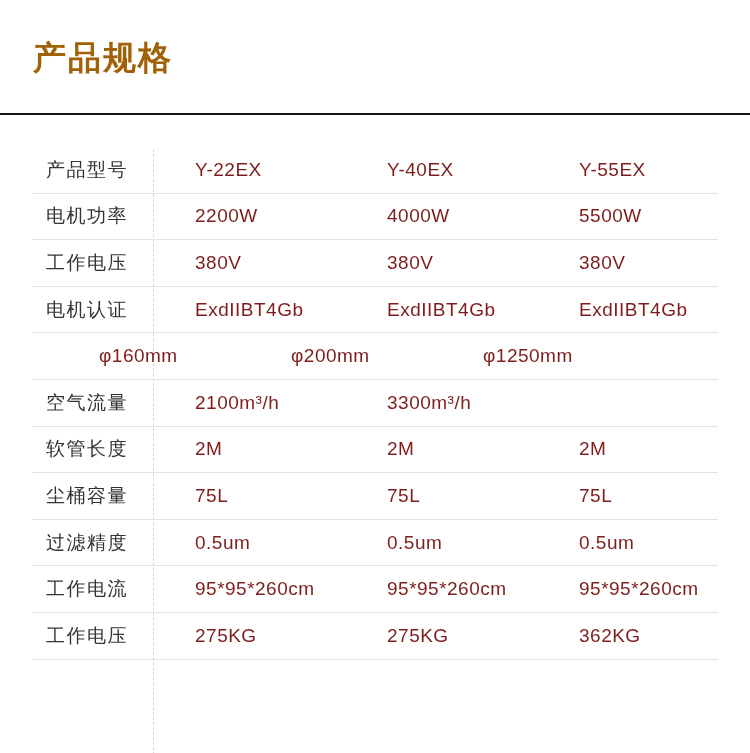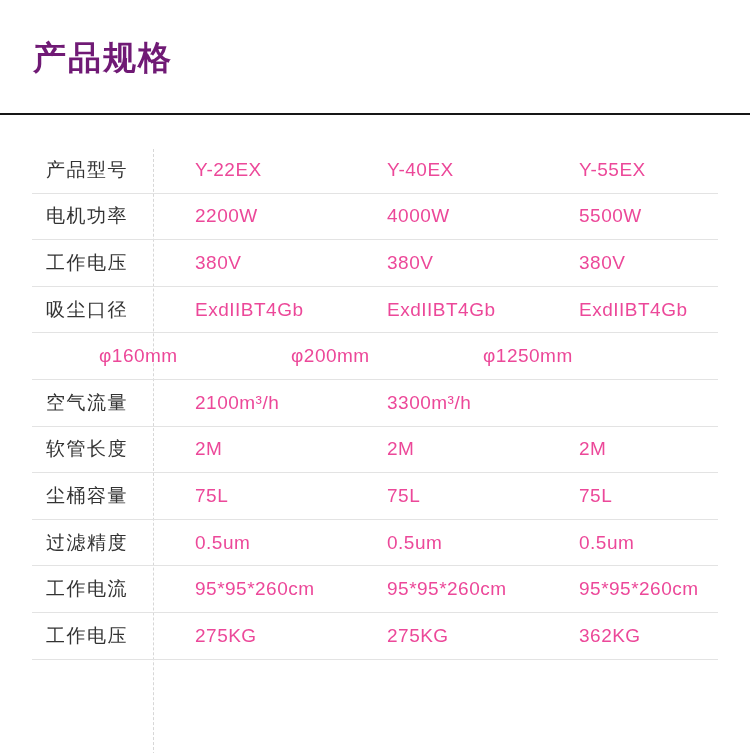--- a/index.html
+++ b/index.html
@@ -16,21 +16,21 @@
     overflow: hidden;
   }
   .title {
     position: absolute;
     left: 33px;
     top: 36px;
     margin: 0;
     font-size: 33px;
     font-weight: bold;
     letter-spacing: 2px;
-    color: #701a75;
+    color: #a16207;
   }
   .title-rule {
     position: absolute;
     left: 0;
     top: 113px;
     width: 750px;
     height: 2px;
     background: #161616;
   }
   .spec-table {
@@ -64,21 +64,21 @@
     letter-spacing: 1.5px;
     color: #333333;
     white-space: nowrap;
   }
   .cell-value {
     width: 192px;
     flex: 0 0 192px;
     text-align: left;
     font-size: 19px;
     letter-spacing: 0.5px;
-    color: #ec4899;
+    color: #7f1d1d;
     white-space: nowrap;
   }
   .cell-value.first {
     margin-left: 67px;
   }
 </style>
 </head>
 <body>
 
 <div class="page">
@@ -99,21 +99,21 @@
         <div class="cell-value">4000W</div>
         <div class="cell-value">5500W</div>
       </div>
       <div class="spec-row">
         <div class="cell-label">工作电压</div>
         <div class="cell-value first">380V</div>
         <div class="cell-value">380V</div>
         <div class="cell-value">380V</div>
       </div>
       <div class="spec-row">
-        <div class="cell-label">吸尘口径</div>
+        <div class="cell-label">电机认证</div>
         <div class="cell-value first">ExdIIBT4Gb</div>
         <div class="cell-value">ExdIIBT4Gb</div>
         <div class="cell-value">ExdIIBT4Gb</div>
       </div>
       <div class="spec-row">
         <div class="cell-value first">φ160mm</div>
         <div class="cell-value">φ200mm</div>
         <div class="cell-value">φ1250mm</div>
       </div>
       <div class="spec-row">

